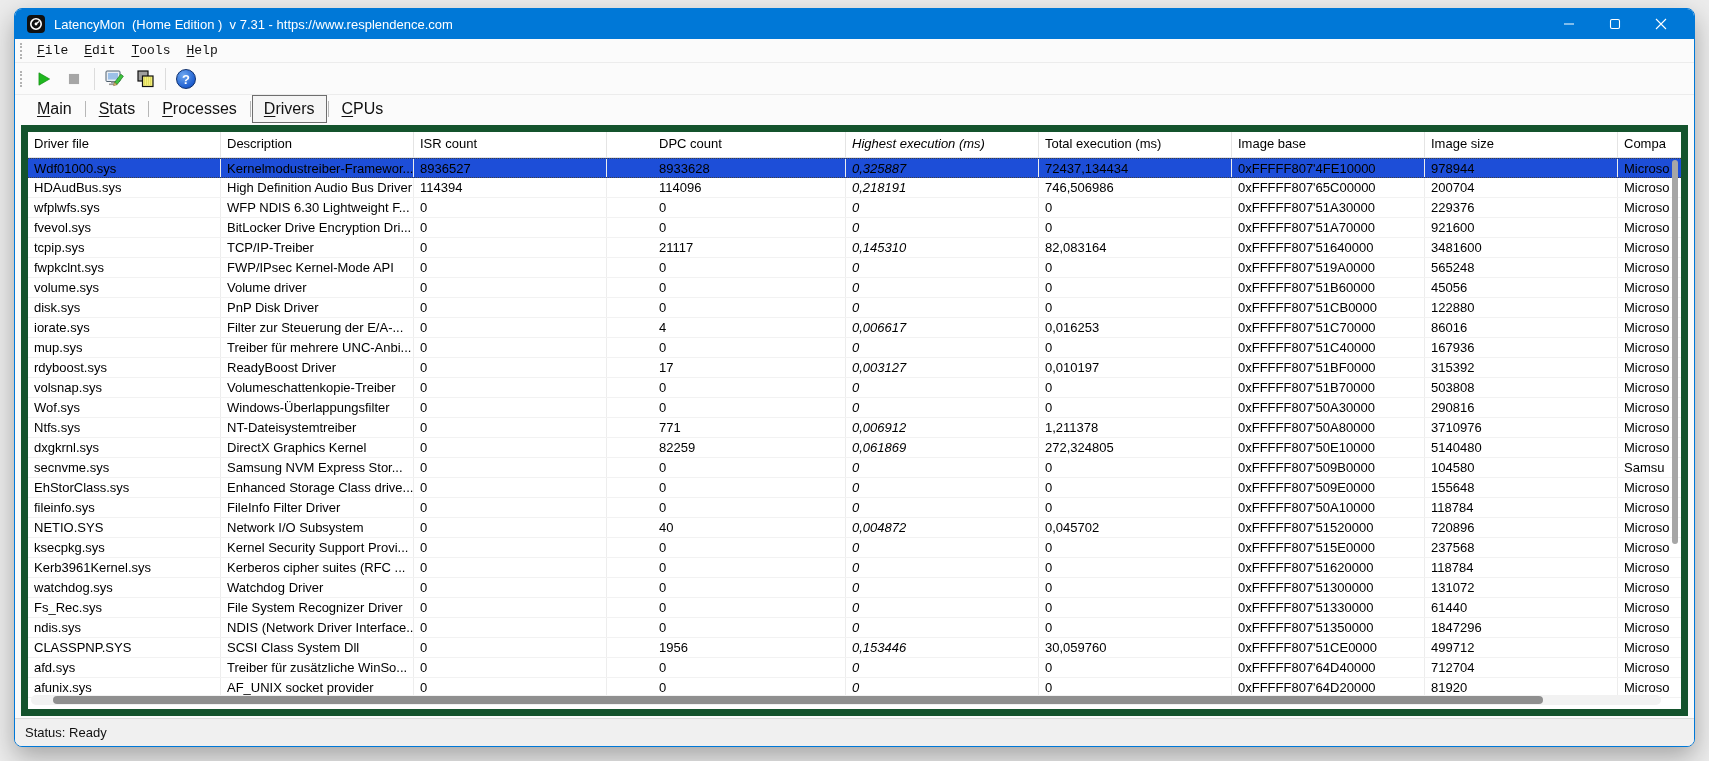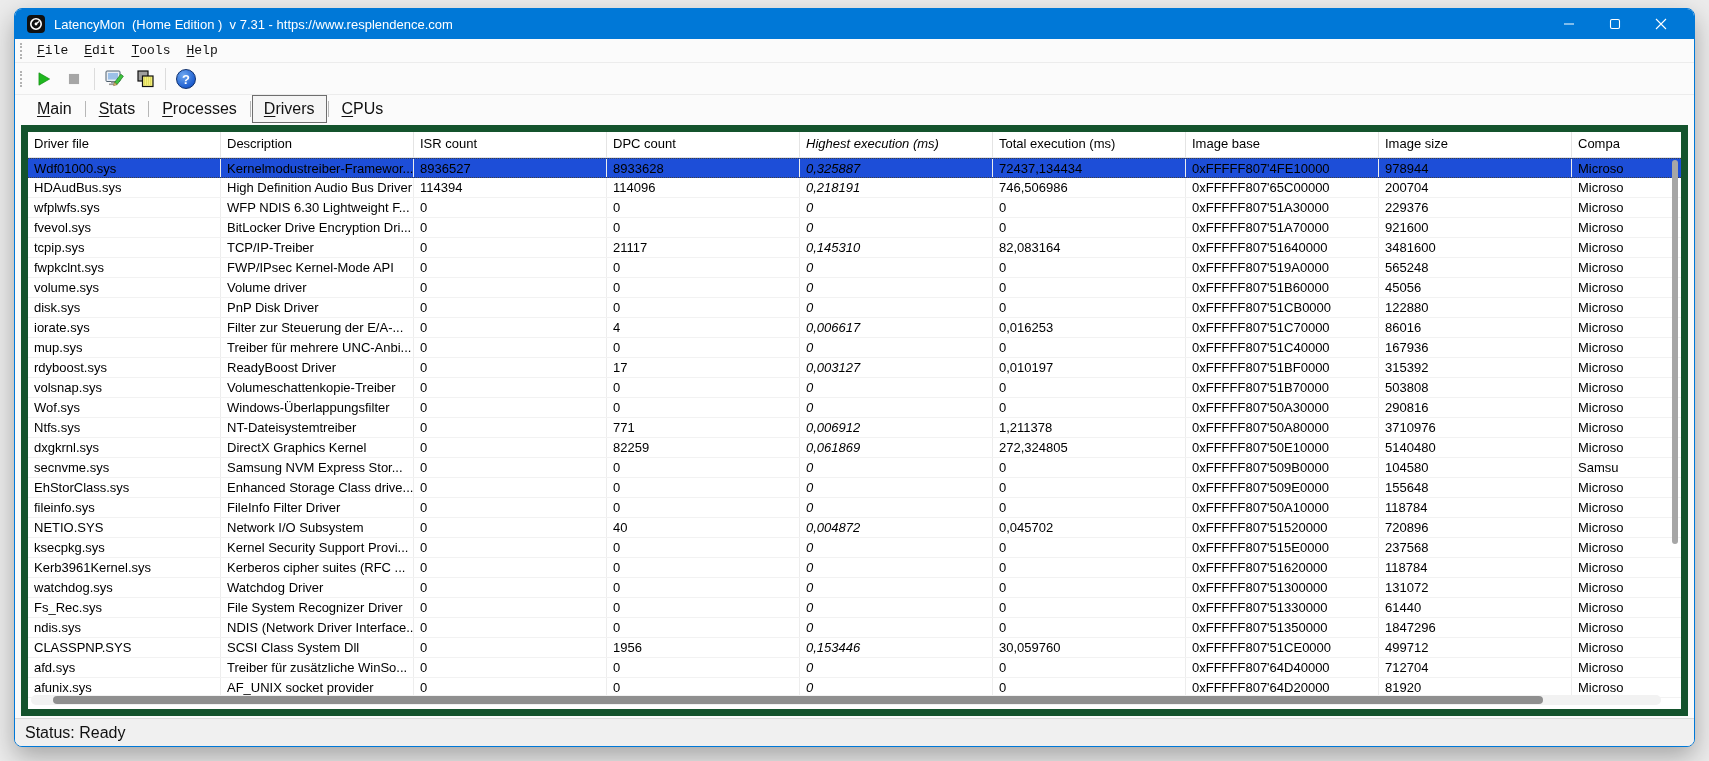--- a/index.html
+++ b/index.html
@@ -43,30 +43,30 @@
   .page{flex:1 1 auto;background:#fbfbfb;padding:2px 6px;display:flex;min-height:0;}
   .listview{position:relative;flex:1 1 auto;background:#fff;border:7px solid #14532d;display:flex;flex-direction:column;overflow:hidden;}
   .lv-header{height:25px;flex:0 0 25px;display:flex;border-bottom:1px solid #e4e4e4;background:#fff;}
   .hcell{box-sizing:border-box;padding:4px 0 0 6px;font-size:13px;color:#000;border-right:1px solid #e4e4e4;
     white-space:nowrap;overflow:hidden;flex:0 0 auto;}
   .lv-body{flex:1 1 auto;overflow:hidden;position:relative;}
   .lv-row{display:flex;height:20px;line-height:19px;border-bottom:1px solid #f2f2f2;box-sizing:border-box;background:#fff;}
   .lv-row .cell{box-sizing:border-box;padding-left:6px;font-size:13px;color:#000;border-right:1px solid #ededed;
     white-space:nowrap;overflow:hidden;flex:0 0 auto;}
   .lv-row.selected{background:#1d4ed8;border-top:1px dotted #3f3f3f;border-bottom:1px dotted #3f3f3f;}
-  .c0{width:193px;} .c1{width:193px;} .c2{width:193px;} .c3{width:193px;} .c4{width:193px;font-style:italic;}
+  .c0{width:193px;} .c1{width:193px;} .c2{width:193px;} .c3{width:193px;margin-left:46px;} .c4{width:193px;font-style:italic;}
   .c5{width:193px;} .c6{width:193px;} .c7{width:193px;} .c8{flex:1 1 auto !important;border-right:none !important;}
   
   .hscroll-track{position:absolute;left:3px;right:20px;bottom:4px;height:10px;background:#f2f2f2;border-radius:5px;}
   .hscroll-thumb{position:absolute;left:22px;right:118px;top:1px;height:8px;background:#8f8f8f;border-radius:4px;}
   .vscroll-track{position:absolute;top:26px;bottom:18px;right:1px;width:9px;background:transparent;}
   .vscroll-thumb{position:absolute;top:2px;right:2px;width:6px;height:72%;background:#a6a6a6;border-radius:3px;}
   
   .statusbar{height:27px;flex:0 0 27px;background:#f0f0f0;border-top:1px solid #dcdcdc;display:flex;align-items:center;}
-  .status-text{font-size:16px;color:#111;padding-left:10px;}
+  .status-text{font-size:13px;color:#111;padding-left:10px;}
 </style>
 </head>
 <body>
 
 <div class="window">
 
   <div class="titlebar">
     <svg class="app-icon" viewBox="0 0 18 18">
       <rect width="18" height="18" rx="4" fill="#101010"></rect>
       <circle cx="9" cy="9" r="5.2" fill="none" stroke="#fff" stroke-width="1.6"></circle>

